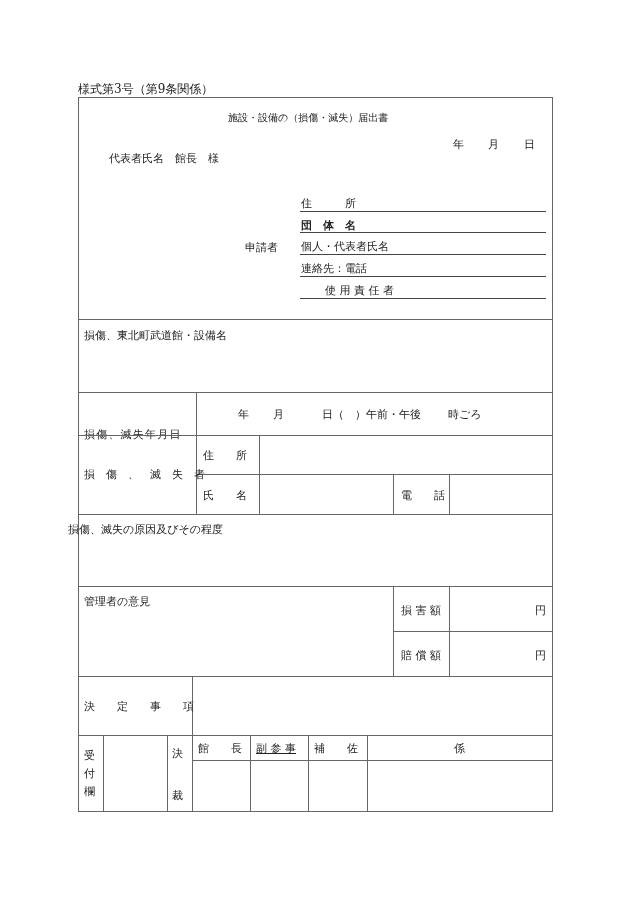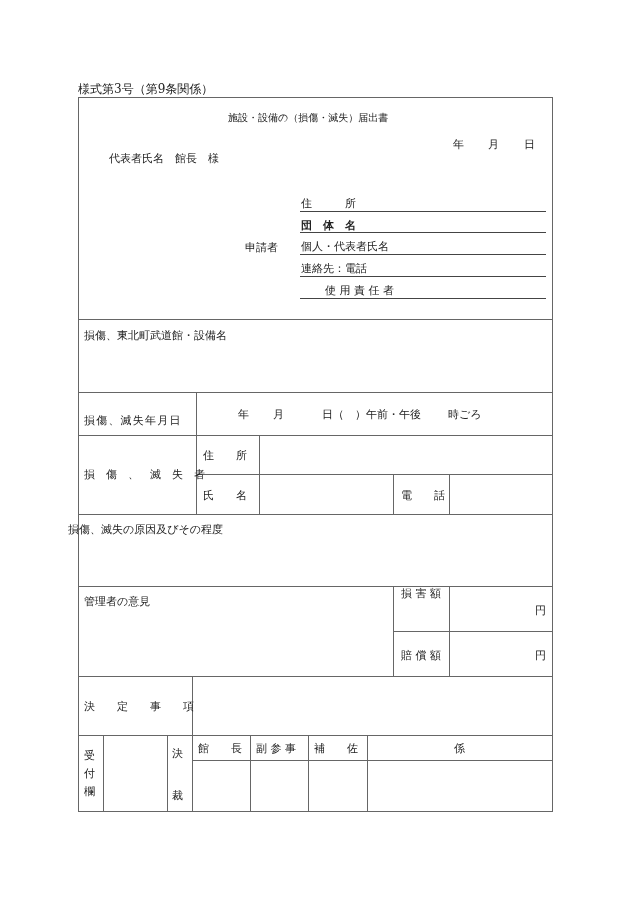--- a/index.html
+++ b/index.html
@@ -37,21 +37,21 @@
 <div class="ul" style="left:300px;top:276px;width:246px;"></div>
 <div class="abs" style="left:301px;top:283px;margin-left:24px;">使 用 責 任 者</div>
 <div class="ul" style="left:300px;top:298px;width:246px;"></div>
 
 <div class="hl" style="left:78px;top:319px;width:475px;"></div>
 <div class="abs" style="left:84px;top:328px;">損傷、東北町武道館・設備名</div>
 <div class="abs" style="left:79px;top:345px;width:472px;height:46px;"></div>
 
 <div class="hl" style="left:78px;top:392px;width:475px;"></div>
 <div class="vl" style="left:196px;top:392px;height:122px;"></div>
-<div class="abs" style="left:84px;top:413px;letter-spacing:1.2px;">損傷、滅失年月日</div>
+<div class="abs" style="left:84px;top:427px;letter-spacing:1.2px;">損傷、滅失年月日</div>
 <div class="abs" style="left:238px;top:407px;">年</div>
 <div class="abs" style="left:273px;top:407px;">月</div>
 <div class="abs" style="left:322px;top:407px;">日（　）午前・午後</div>
 <div class="abs" style="left:448px;top:407px;">時ごろ</div>
 
 <div class="hl" style="left:78px;top:435px;width:475px;"></div>
 <div class="vl" style="left:259px;top:435px;height:79px;"></div>
 <div class="hl" style="left:196px;top:474px;width:357px;"></div>
 <div class="vl" style="left:393px;top:474px;height:40px;"></div>
 <div class="vl" style="left:449px;top:474px;height:40px;"></div>
@@ -68,21 +68,21 @@
 <div class="hl" style="left:78px;top:514px;width:475px;"></div>
 <div class="abs" style="left:68px;top:522px;text-align:right;">損傷、滅失の原因及びその程度</div>
 <div class="abs" style="left:79px;top:540px;width:472px;height:45px;"></div>
 
 <div class="hl" style="left:78px;top:586px;width:475px;"></div>
 <div class="vl" style="left:393px;top:586px;height:90px;"></div>
 <div class="vl" style="left:449px;top:586px;height:90px;"></div>
 <div class="hl" style="left:393px;top:631px;width:160px;"></div>
 <div class="abs" style="left:84px;top:594px;">管理者の意見</div>
 <div class="abs" style="left:79px;top:612px;width:313px;height:63px;"></div>
-<div class="abs" style="left:401px;top:586px;">損 害 額</div>
+<div class="abs" style="left:401px;top:603px;">損 害 額</div>
 <div class="abs" style="left:450px;top:587px;width:101px;height:43px;"></div>
 <div class="abs" style="left:535px;top:603px;">円</div>
 <div class="abs" style="left:401px;top:648px;">賠 償 額</div>
 <div class="abs" style="left:450px;top:632px;width:101px;height:43px;"></div>
 <div class="abs" style="left:535px;top:648px;">円</div>
 
 <div class="hl" style="left:78px;top:676px;width:475px;"></div>
 <div class="vl" style="left:192px;top:676px;height:59px;"></div>
 <div class="abs" style="left:84px;top:699px;">決　　定　　事　　項</div>
 <div class="abs" style="left:193px;top:677px;width:358px;height:57px;"></div>
@@ -98,20 +98,20 @@
 
 <div class="abs" style="left:84px;top:748px;">受</div>
 <div class="abs" style="left:84px;top:766px;">付</div>
 <div class="abs" style="left:84px;top:784px;">欄</div>
 <div class="abs" style="left:104px;top:736px;width:62px;height:74px;"></div>
 
 <div class="abs" style="left:172px;top:746px;">決</div>
 <div class="abs" style="left:172px;top:788px;">裁</div>
 
 <div class="abs" style="left:198px;top:741px;">館　　長</div>
-<div class="abs" style="left:256px;top:741px;">副 参 事</div>
+<div class="abs" style="left:256px;top:741px;text-decoration:underline;">副 参 事</div>
 <div class="abs" style="left:314px;top:741px;">補　　佐</div>
 <div class="abs" style="left:454px;top:741px;">係</div>
 
 <div class="abs" style="left:193px;top:761px;width:56px;height:49px;"></div>
 <div class="abs" style="left:251px;top:761px;width:56px;height:49px;"></div>
 <div class="abs" style="left:309px;top:761px;width:57px;height:49px;"></div>
 <div class="abs" style="left:368px;top:761px;width:183px;height:49px;"></div>
 
 </body></html>

